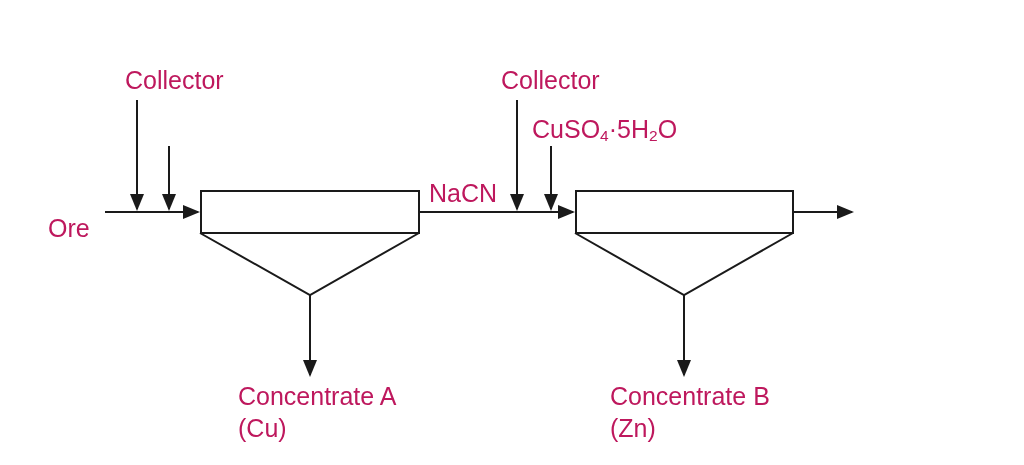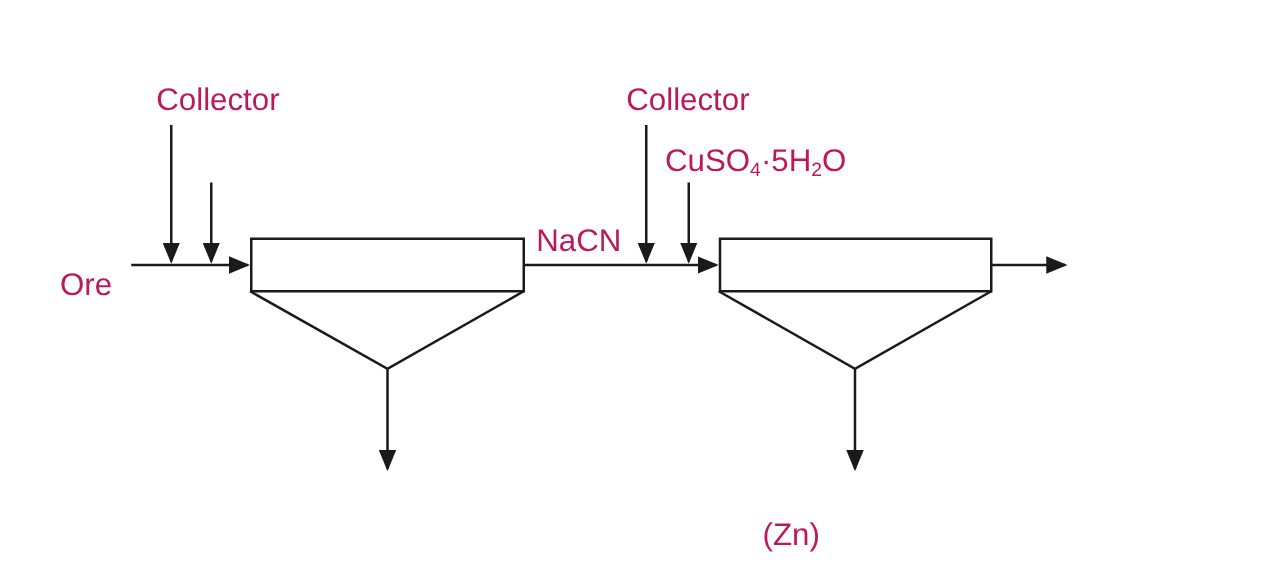--- a/index.html
+++ b/index.html
@@ -68,26 +68,30 @@
     <line x1="684" y1="295" x2="684" y2="375" stroke="#1a1a1a" stroke-width="2" marker-end="url(#arrowhead)"></line>
   </svg>
 
   <div class="label" style="left:125px; top:65px;">Collector</div>
 
 
   <div class="label" style="left:48px; top:213px;">Ore</div>
 
   <div class="label" style="left:429px; top:178px;">NaCN</div>
 
+  <div class="label two-line" style="left:238px; top:380px;">
+    <span>Concentrate A</span><br>
+    <span>(Cu)</span>
+  </div>
 
   <div class="label" style="left:501px; top:65px;">Collector</div>
 
   <div class="label" style="left:532px; top:114px;text-align:center;">
     <span>CuSO</span><sub>4</sub><span>·5H</span><sub>2</sub><span>O</span>
   </div>
 
 
   <div class="label two-line" style="left:610px; top:380px;">
-    <br>
+    <span>Concentrate B</span><br>
     <span>(Zn)</span>
   </div>
 
 </div>
 
 </body></html>

